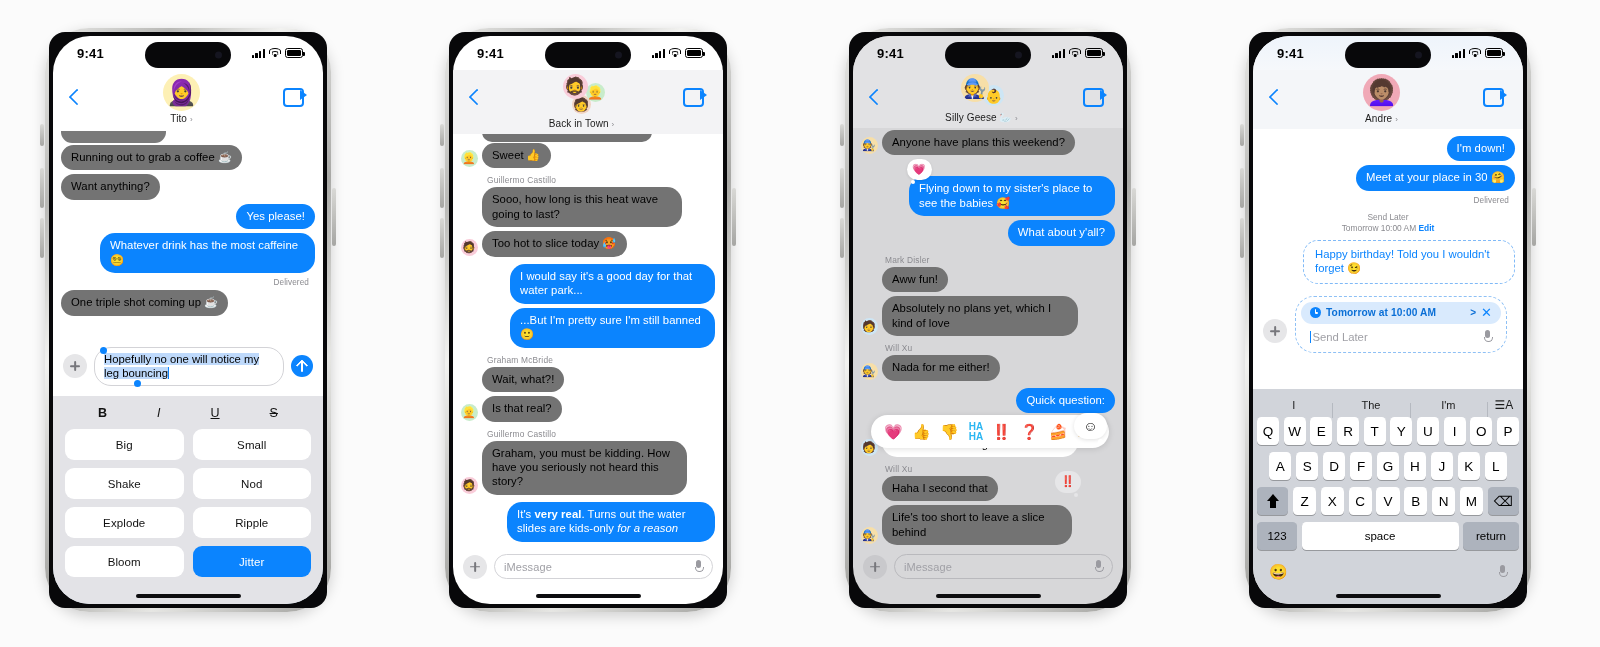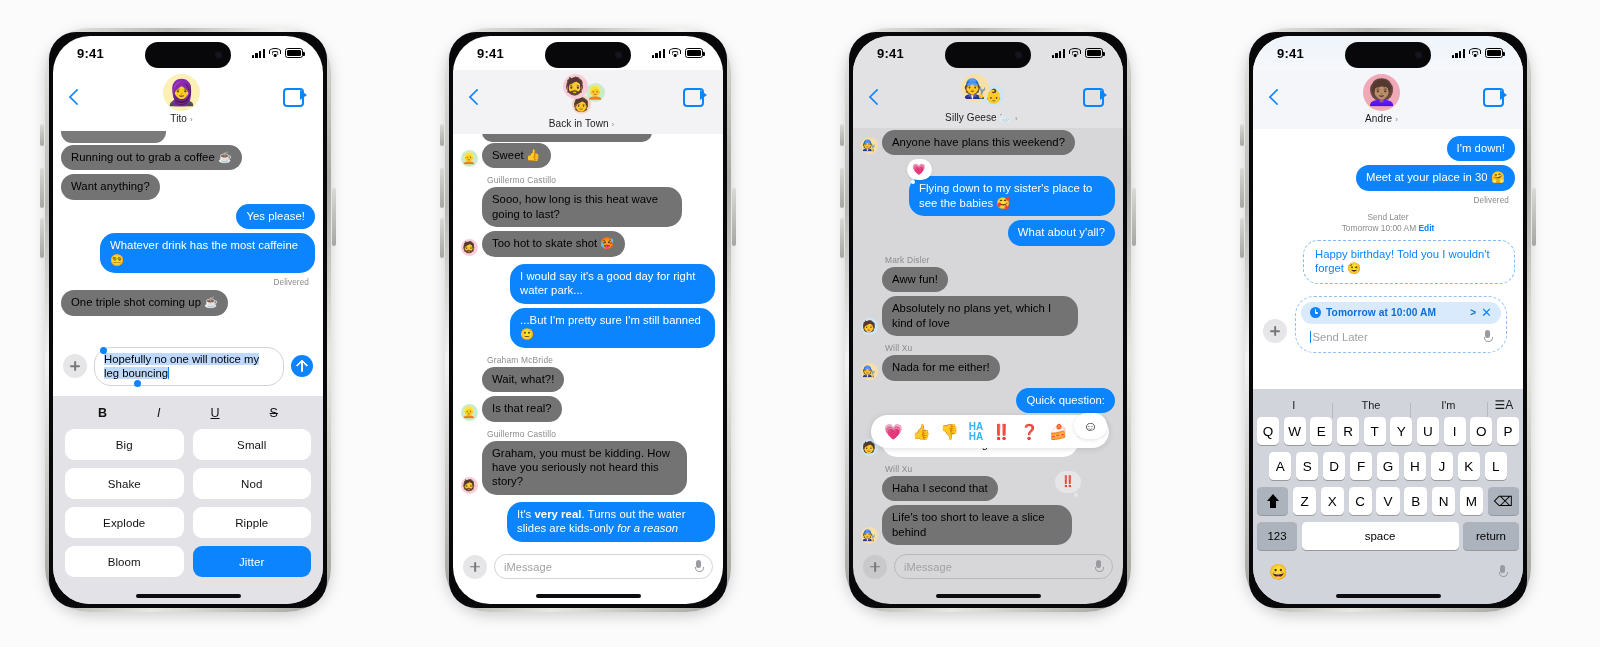--- a/index.html
+++ b/index.html
@@ -13,21 +13,21 @@
 
   
   .phone{
     position:absolute; top:28px; width:286px; height:584px;
     border-radius:44px;
     background:linear-gradient(125deg,#e9e9e7 0%,#b9b9b6 18%,#f2f2f0 34%,#a9a9a6 56%,#e6e6e3 74%,#9f9f9c 100%);
     padding:4px;
     box-shadow:0 4px 14px rgba(0,0,0,.18);
   }
   .phone-inner{
-    width:100%; height:100%; border-radius:27px;
+    width:100%; height:100%; border-radius:16px;
     background:#08080a; padding:4px;
     position:relative;
   }
   .screen{
     width:100%; height:100%; border-radius:37px;
     overflow:hidden; position:relative; background:#fff;
     display:flex; flex-direction:column;
   }
   
   .btn-side{position:absolute;background:linear-gradient(180deg,#d9d9d6,#a6a6a3);border-radius:2px;}
@@ -411,24 +411,24 @@
             <div class="ava sm" style="background:#c8eccb">👱</div>
             <div class="bub gray tail-in">Sweet 👍</div>
           </div>
           <div class="sender">Guillermo Castillo</div>
           <div class="row in">
             <div class="ava sm spacer"></div>
             <div class="bub gray" style="max-width:200px">Sooo, how long is this heat wave going to last?</div>
           </div>
           <div class="row in">
             <div class="ava sm" style="background:#f9ccd9">🧔</div>
-            <div class="bub gray tail-in">Too hot to skate shot 🥵</div>
+            <div class="bub gray tail-in">Too hot to slice today 🥵</div>
           </div>
           <div class="row out" style="margin-top:3px">
-            <div class="bub blue" style="max-width:205px">I would say it's a good day for right water park...</div>
+            <div class="bub blue" style="max-width:205px">I would say it's a good day for that water park...</div>
           </div>
           <div class="row out">
             <div class="bub blue tail-out" style="max-width:205px">...But I'm pretty sure I'm still banned 🙂</div>
           </div>
           <div class="sender">Graham McBride</div>
           <div class="row in">
             <div class="ava sm spacer"></div>
             <div class="bub gray">Wait, what?!</div>
           </div>
           <div class="row in">

